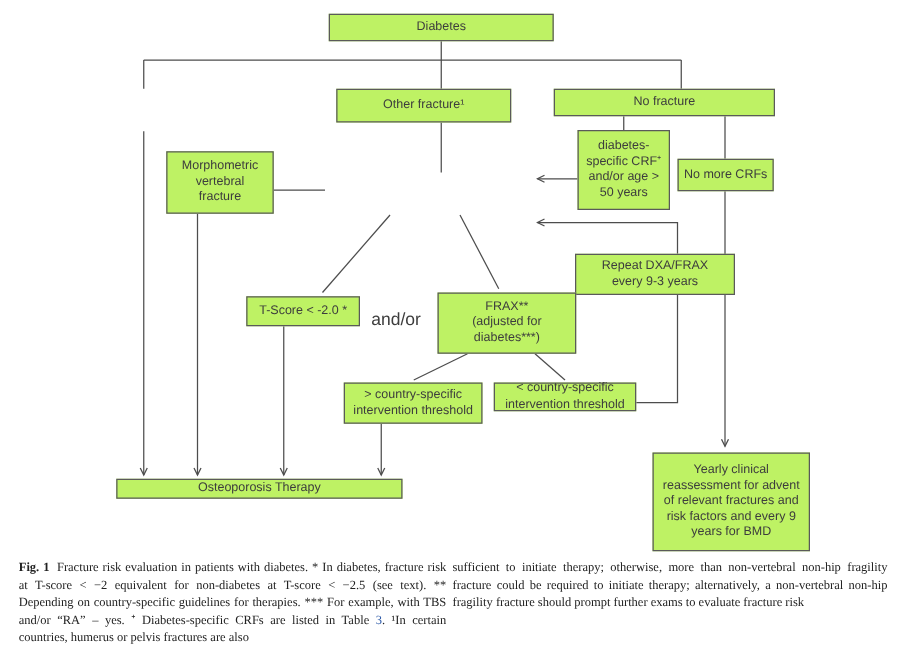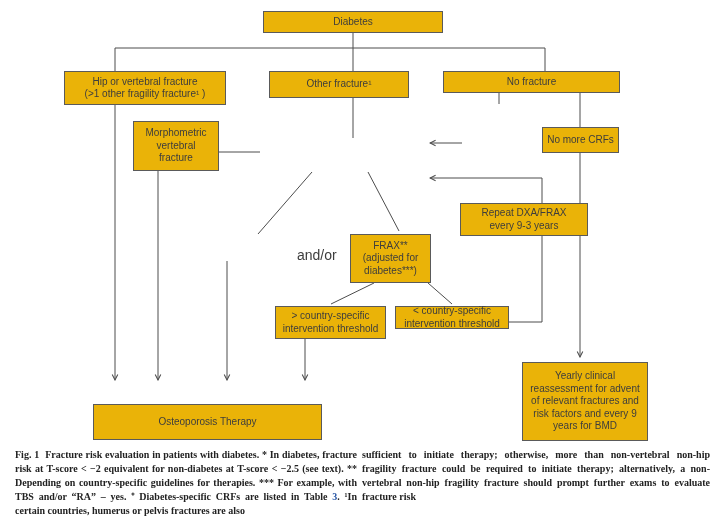--- a/index.html
+++ b/index.html
@@ -1,29 +1,29 @@
 <!DOCTYPE html>
 <html style="--line-color: #4d4d4d; --box-border: #5a5a5a; --text-color: #3d3d3d; --link-color: #2856a6;"><head>
 <meta charset="utf-8">
 <style>
   html,body{margin:0;padding:0;background:#ffffff;}
   #page{position:relative;width:720px;height:531px;background:#ffffff;overflow:hidden;
         font-family:"Liberation Sans",sans-serif;}
   .wires{position:absolute;left:0;top:0;color:var(--line-color,#4d4d4d);pointer-events:none;}
-  .node{position:absolute;box-sizing:border-box;background:#eab308;
+  .node{position:absolute;box-sizing:border-box;background:#bef264;
         border:1px solid var(--box-border,#5a5a5a);
         display:flex;align-items:center;justify-content:center;
         text-align:center;white-space:pre-line;
         font-size:10px;line-height:1.25;color:var(--text-color,#3d3d3d);
         padding:1px 3px;}
   .floating-label{position:absolute;font-size:14px;color:var(--text-color,#3d3d3d);}
   .caption{position:absolute;left:0;top:446px;width:720px;height:85px;
            font-family:"Liberation Serif",serif;font-size:10px;line-height:14px;
            color:#222222;}
-  .cap-col{position:absolute;top:2px;text-align:justify;font-weight:bold;}
+  .cap-col{position:absolute;top:2px;text-align:justify;}
   .cap-col b{margin-right:6px;}
   .tlink{color:var(--link-color,#2856a6);text-decoration:none;cursor:pointer;}
 </style>
 </head>
 <body>
 
 <div id="page">
 
   <svg class="wires" width="720" height="445">
     <defs>
@@ -46,52 +46,55 @@
       <path d="M368,172 L399,231"></path>
       <path d="M374,283 L331,304"></path>
       <path d="M428,283 L452,304"></path>
       <path marker-end="url(#ah)" d="M227,261 V380"></path>
       <path marker-end="url(#ah)" d="M305,339 V380"></path>
     </g>
   </svg>
 
   <div class="node" style="left:263px;top:11px;width:180px;height:22px">Diabetes</div>
 
-  <div class="node" style="left:64px;top:71px;width:162px;height:34px">Hip or vertebral fracture
-(&gt;1 other fragility fracture¹ )</div>
 
   <div class="node" style="left:269px;top:71px;width:140px;height:27px">Other fracture¹</div>
 
   <div class="node" style="left:133px;top:121px;width:86px;height:50px">Morphometric
 vertebral
 fracture</div>
 
   <div class="node" style="left:443px;top:71px;width:177px;height:22px">No fracture</div>
 
 
+  <div class="node" style="left:462px;top:104px;width:74px;height:64px">diabetes-
+specific CRF⁺
+and/or age &gt;
+50 years</div>
 
   <div class="node" style="left:542px;top:127px;width:77px;height:26px">No more CRFs</div>
 
   <div class="node" style="left:460px;top:203px;width:128px;height:33px">Repeat DXA/FRAX
 every 9-3 years</div>
 
+  <div class="node" style="left:197px;top:237px;width:91px;height:24px">T-Score &lt; -2.0 *</div>
 
   <div class="floating-label" style="left:297px;top:247px">and/or</div>
 
-  <div class="node" style="left:350px;top:234px;width:81px;height:49px">FRAX**
+  <div class="node" style="left:350px;top:234px;width:111px;height:49px">FRAX**
 (adjusted for
 diabetes***)</div>
 
   <div class="node" style="left:275px;top:306px;width:111px;height:33px">&gt; country-specific
 intervention threshold</div>
 
   <div class="node" style="left:395px;top:306px;width:114px;height:23px">&lt; country-specific
 intervention threshold</div>
 
-  <div class="node" style="left:93px;top:404px;width:229px;height:36px">Osteoporosis Therapy</div>
+  <div class="node" style="left:93px;top:383px;width:229px;height:16px">Osteoporosis Therapy</div>
 
   <div class="node" style="left:522px;top:362px;width:126px;height:79px">Yearly clinical
 reassessment for advent
 of relevant fractures and
 risk factors and every 9
 years for BMD</div>
 
   <div class="caption">
     <div class="cap-col" style="left:15px;width:342px">
       <b>Fig. 1</b><span>Fracture risk evaluation in patients with diabetes. * In diabetes, fracture risk at T-score &lt; −2 equivalent for non-diabetes at T-score &lt; −2.5 (see text). ** Depending on country-specific guidelines for therapies. *** For example, with TBS and/or “RA” – yes. ⁺ Diabetes-specific CRFs are listed in Table </span><a class="tlink">3</a><span>. ¹In certain countries, humerus or pelvis fractures are also</span>

